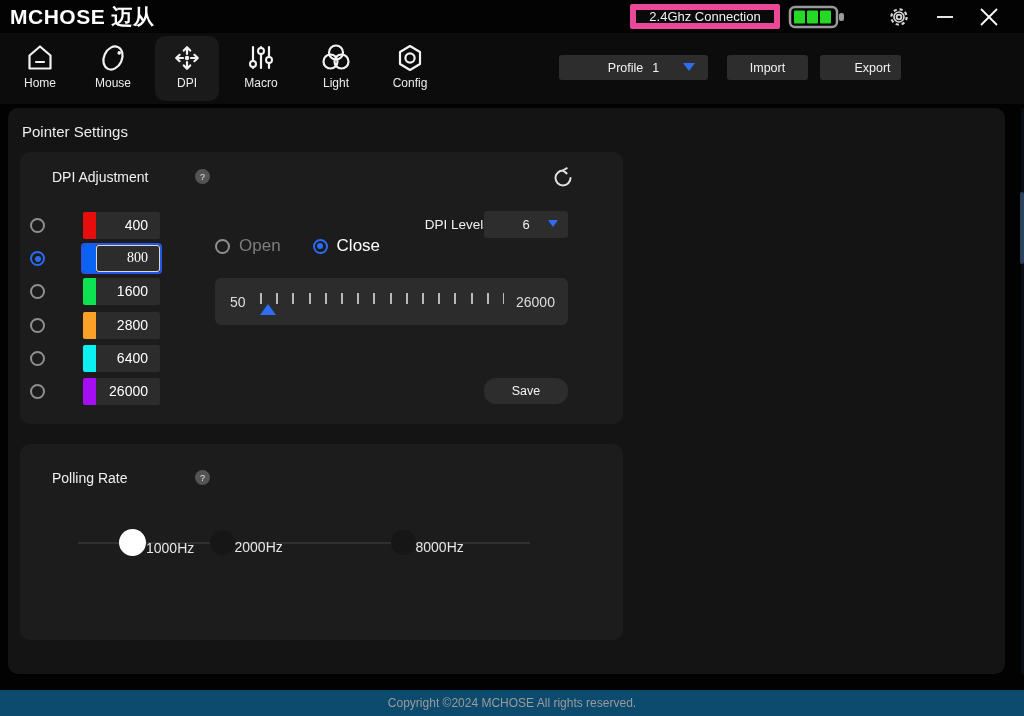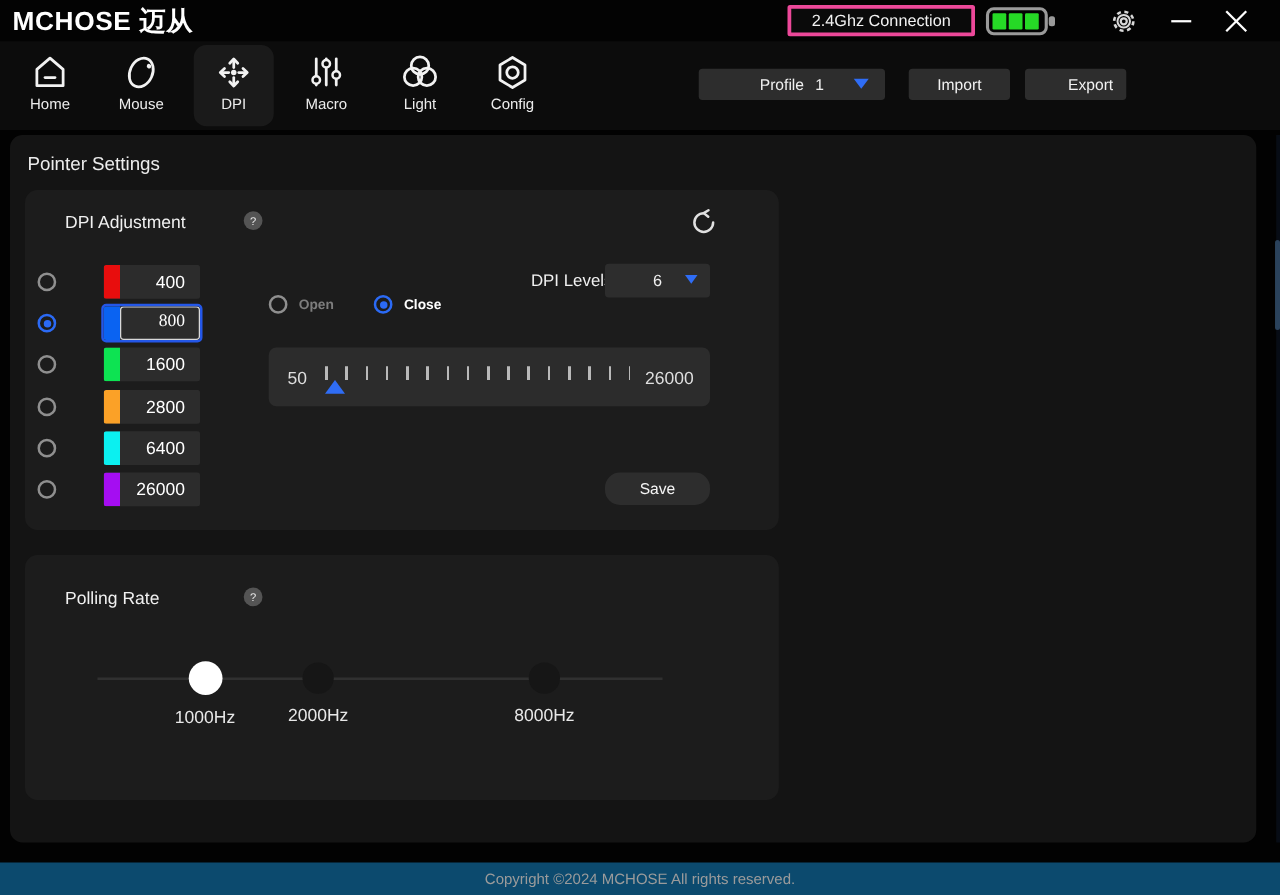--- a/index.html
+++ b/index.html
@@ -3,21 +3,21 @@
 <meta charset="utf-8">
 <style>
   * { margin:0; padding:0; box-sizing:border-box; }
   html,body { width:1024px; height:716px; background:#000; overflow:hidden;
     font-family:"Liberation Sans","DejaVu Sans",sans-serif; color:#f0f0f0; }
   #window { position:relative; width:1024px; height:716px; background:#020202; }
 
   
   #titlebar { position:absolute; left:0; top:0; width:1024px; height:33px; background:#030303; }
   #logo { position:absolute; left:10px; top:3px; font-size:21px; font-weight:800; letter-spacing:.5px; color:#fff; }
-  #conn-box { position:absolute; left:630px; top:4px; width:150px; height:25px; border:3px solid #ec4899;
+  #conn-box { position:absolute; left:630px; top:4px; width:150px; height:25px; border:6px solid #ec4899;
     border-radius:2px; font-size:13px; color:#f2f2f2; display:flex; align-items:center; justify-content:center; background:#0a0a0a; }
   #battery { position:absolute; left:788px; top:4px; }
   .tb-btn { position:absolute; top:4px; width:26px; height:26px; display:flex; align-items:center; justify-content:center; }
   #gear-btn { left:886px; } #min-btn { left:932px; } #close-btn { left:976px; }
 
   
   #navbar { position:absolute; left:0; top:33px; width:1024px; height:71px; background:#0c0c0c; }
   .tab { position:absolute; top:3px; width:64px; height:65px; display:flex; flex-direction:column;
     align-items:center; justify-content:flex-start; padding-top:5px; cursor:default; }
   .tab.checked { background:#1a1a1a; border-radius:10px; }
@@ -56,38 +56,38 @@
   .dpi-row.checked .dpi-box { outline:2px solid #2457e8; border-radius:2px;font-family:Liberation Serif, serif; }
   .dpi-swatch { width:13px; height:100%; flex:none; }
   .dpi-value { flex:1; font-size:14px; color:#fff; text-align:right; padding-right:12px; line-height:26px; }
   .dpi-row.checked .dpi-value { box-shadow:inset 0 0 0 1px #d9d9d9; border-radius:3px; }
 
   
   #dpi-levels-label { position:absolute; left:330px; top:65px; width:140px; text-align:right; font-size:13.5px; color:#f0f0f0; }
   #dpi-levels-select { position:absolute; left:464px; top:59px; width:84px; height:27px; background:#2d2d2d;
     border-radius:3px; font-size:13px; display:flex; align-items:center; justify-content:center; }
   #dpi-levels-select .caret-down { right:10px; top:9px; border-left-width:5.5px; border-right-width:5.5px; border-top-width:7.5px; }
-  #openclose { position:absolute; left:195px; top:84px; display:flex; align-items:center; gap:9px; font-size:11px;font-weight:bold; }
+  #openclose { position:absolute; left:195px; top:84px; display:flex; align-items:center; gap:9px; font-size:17px; }
   #openclose .spacer { width:14px; }
   .lbl-dim { color:#7d7d7d; } .lbl-on { color:#ffffff; }
   #dpi-slider { position:absolute; left:195px; top:126px; width:353px; height:47px; background:#2c2c2c; border-radius:6px;
     display:flex; align-items:center; }
   #dpi-slider .minv { margin-left:15px; font-size:14px; color:#dedede; width:20px; }
   #ticks { width:244px; height:11px; margin-left:10px; flex:none; margin-top:-6px;
     background:repeating-linear-gradient(to right,#b9b9b9 0 2px,transparent 2px 16.2px); }
   #dpi-slider .maxv { margin-left:12px; font-size:14px; color:#dedede; }
   #slider-handle { position:absolute; left:45px; top:26px; width:0; height:0;
     border-left:8px solid transparent; border-right:8px solid transparent; border-bottom:11px solid #2f6df5; }
   #save-btn { position:absolute; left:464px; top:226px; width:84px; height:26px; background:#2d2d2d; border-radius:12px;
     font-size:12.5px; display:flex; align-items:center; justify-content:center; color:#f5f5f5; }
   #reset-btn { position:absolute; left:532px; top:15px; width:22px; height:22px; }
 
   
   #poll-track { position:absolute; left:58px; top:98px; width:452px; height:2px; background:#303030; }
-  .stop { position:absolute; top:85px; width:90px; display:flex; flex-direction:column; align-items:center; }
+  .stop { position:absolute; top:85px; width:90px; display:flex; flex-direction:row; align-items:flex-end; }
   .dot { width:25px; height:25px; border-radius:50%; background:#161616; margin-top:1px; }
   .stop.checked .dot { width:27px; height:27px; background:#ffffff; margin-top:0; }
   .stop-label { margin-top:9px; font-size:14px; color:#e7e7e7; }
 
   
   #footer { position:absolute; left:0; top:690px; width:1024px; height:26px; background:#0c4a6e;
     display:flex; align-items:center; justify-content:center; font-size:12px; color:#9b9b9b; }
   #edge-strip { position:absolute; right:0; top:108px; width:3px; height:566px; background:#0d1526; opacity:.55; }
   #edge-thumb { position:absolute; right:0; top:192px; width:4px; height:72px; background:#33506e; border-radius:2px; opacity:.8; }
 

